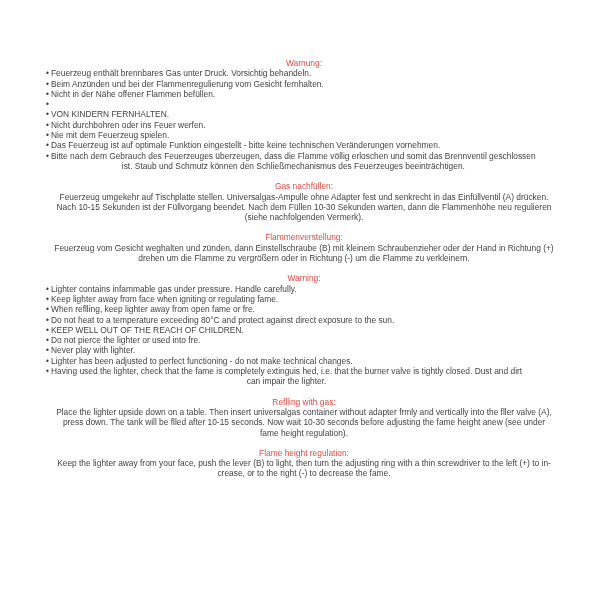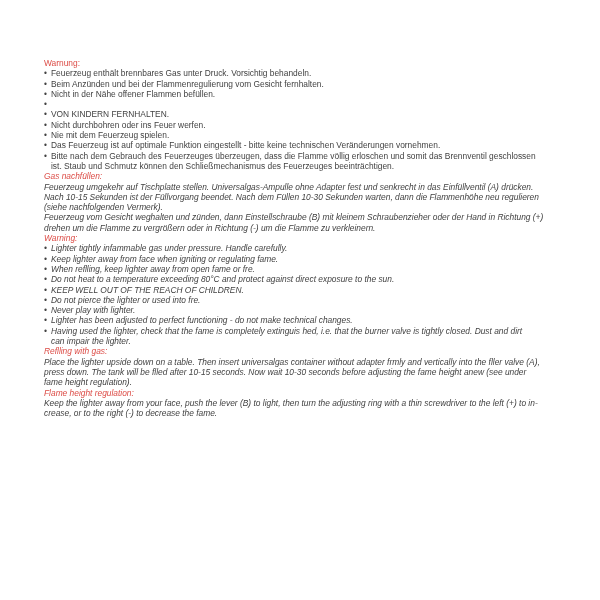--- a/index.html
+++ b/index.html
@@ -17,22 +17,22 @@
     position: absolute;
     left: 44px;
     top: 58px;
     width: 520px;
     font-family: "Liberation Sans", "DejaVu Sans", sans-serif;
     font-size: 8.4px;
     line-height: 10.3px;
     color: #424242;
     -webkit-font-smoothing: antialiased;
   }
-  section { margin: 0; padding: 0; }
-  section + section { margin-top: 0; font-style: italic; }
+  section { margin: 0; padding: 0; text-align: center; }
+  section + section { margin-top: 10px; }
   .heading {
     margin: 0;
     font-size: 8.4px;
     font-weight: 400;
     line-height: 10.3px;
     color: #dc4c46;
   }
   .bullet-row { display: flex; }
   .marker {
     flex: 0 0 7px;
@@ -91,30 +91,31 @@
   </section>
 
   <section>
     <h2 class="heading">Gas nachfüllen:</h2>
     <p class="ptext">Feuerzeug umgekehr auf Tischplatte stellen. Universalgas-Ampulle ohne Adapter fest und senkrecht in das Einfüllventil (A) drücken.
 Nach 10-15 Sekunden ist der Füllvorgang beendet. Nach dem Füllen 10-30 Sekunden warten, dann die Flammenhöhe neu regulieren
 (siehe nachfolgenden Vermerk).</p>
   </section>
 
   <section>
+    <h2 class="heading">Flammenverstellung:</h2>
     <p class="ptext">Feuerzeug vom Gesicht weghalten und zünden, dann Einstellschraube (B) mit kleinem Schraubenzieher oder der Hand in Richtung (+)
 drehen um die Flamme zu vergrößern oder in Richtung (-) um die Flamme zu verkleinern.</p>
   </section>
 
   <section>
     <h2 class="heading">Warning:</h2>
     <div class="bullets">
       <div class="bullet-row">
           <span class="marker">•</span>
-          <span class="btext">Lighter tightly infammable gas under pressure. Handle carefully.</span>
+          <span class="btext">Lighter contains infammable gas under pressure. Handle carefully.</span>
         </div>
       <div class="bullet-row">
           <span class="marker">•</span>
           <span class="btext">Keep lighter away from face when igniting or regulating fame.</span>
         </div>
       <div class="bullet-row">
           <span class="marker">•</span>
           <span class="btext">When reflling, keep lighter away from open fame or fre.</span>
         </div>
       <div class="bullet-row">

